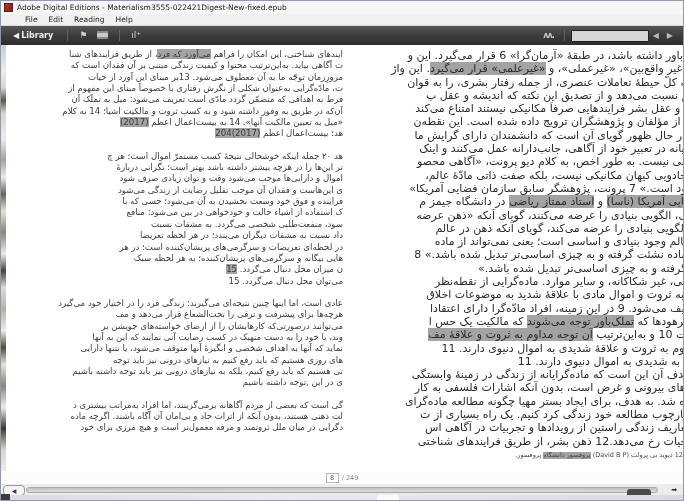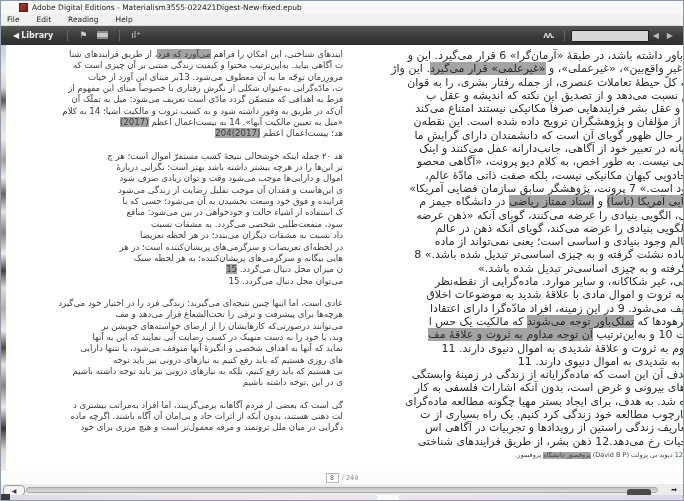--- a/index.html
+++ b/index.html
@@ -1,27 +1,27 @@
 <!DOCTYPE html>
 <html><head>
 <meta charset="utf-8">
 <style>
   html,body{margin:0;padding:0;background:#d8d4de;font-family:"DejaVu Sans",sans-serif;}
   #win{position:relative;width:684px;height:501px;background:#fff;overflow:hidden;
        border:1px solid #8d9bad;box-sizing:border-box;}
   
   #titlebar{position:absolute;left:0;top:0;width:100%;height:13px;background:#f7f7f7;
-            display:flex;align-items:center;gap:4px;padding-left:18px;box-sizing:border-box;}
+            display:flex;align-items:center;gap:4px;padding-left:3px;box-sizing:border-box;}
   #appicon{width:9px;height:9px;background:linear-gradient(135deg,#b5372a,#7a241c);
            border:1px solid #5f1d17;box-sizing:border-box;}
   #titletext{font-size:7.5px;color:#222;white-space:nowrap;}
   
   #menubar{position:absolute;left:0;top:13px;width:100%;height:12px;background:#f0f0f0;
-           border-bottom:1px solid #d9d9d9;display:flex;align-items:center;gap:17px;
-           padding-left:6px;box-sizing:border-box;}
+           border-bottom:1px solid #d9d9d9;display:flex;align-items:center;gap:11px;
+           padding-left:24px;box-sizing:border-box;}
   .menuitem{font-size:7.5px;color:#222;cursor:default;}
   
   #toolbar{position:absolute;left:0;top:25px;width:100%;height:19px;
            background:linear-gradient(#565656,#3a3a3a 55%,#2e2e2e);display:flex;align-items:center;
            box-sizing:border-box;padding:0 6px;}
   #libbtn{display:flex;align-items:center;gap:2px;color:#eee;font-size:8px;font-weight:bold;
           padding:2px 8px 2px 6px;}
   .tsep{width:1px;height:11px;background:#636363;margin:0 6px;}
   .ticon{color:#cfcfcf;font-size:9px;line-height:9px;padding:0 5px;}
   #tocicon{display:inline-block;width:11px;height:8px;background:#c9c9c9;border-radius:1px;
@@ -103,21 +103,21 @@
     <div class="tsep"></div>
     <input id="searchbox" value="" style="">
     <span class="navarrow">◀</span>
     <span class="navarrow">▶</span>
   </div>
 
   <div id="pagearea">
     <div id="edgestrip"></div>
     <div id="leftcol" class="col">
         <div class="tl"><span>ایندهای شناختی، این امکان را فراهم </span><span class="hl">می‌آورد که فرد</span><span>، از طریق فرایندهای شنا</span></div>
-        <div class="tl">ت آگاهی بیابد. به‌این‌ترتیب محتوا و کیفیت زندگی مبتنی بر آن چیزی است که</div>
+        <div class="tl">ت آگاهی بیابد. به‌این‌ترتیب محتوا و کیفیت زندگی مبتنی بر آن فقدان است که</div>
         <div class="tl">مرورِزمان توجّه ما به آن معطوف می‌شود. 13بر مبنای این آورد از حیات</div>
         <div class="tl">ت، مادّه‌گرایی به‌عنوان شکلی از نگرش رفتاری با خصوصاً مبنای این مفهوم از</div>
         <div class="tl">فرط به اهدافی که متضمّن گردد مادّی است تعریف می‌شود: میل به تملّک آن</div>
         <div class="tl">آن‌که در طریق به وفور داشته شود و به کسب ثروت و مالکیت اشیا؛ 14 به کلام</div>
         <div class="tl"><span>«میل به تعیین مالکیت آنها». 14 به بیست‌اعمال اعظم </span><span class="hl">(2017)</span></div>
         <div class="tl"><span>هد؛ بیست‌اعمال اعظم </span><span class="hl">(2017)204</span></div>
         <div class="tgap"></div>
         <div class="tl">هد ۲۰ جمله اینکه خوشحالی نتیجهٔ کسب مستمرّ اموال است؛ هر چ</div>
         <div class="tl">تر این‌ها را در هرچه بیشتر داشته باشد بهتر است؛ نگرانی دربارهٔ</div>
         <div class="tl">اموال و دارایی‌ها موجب می‌شود وقت و توان زیادی صرف شود</div>

